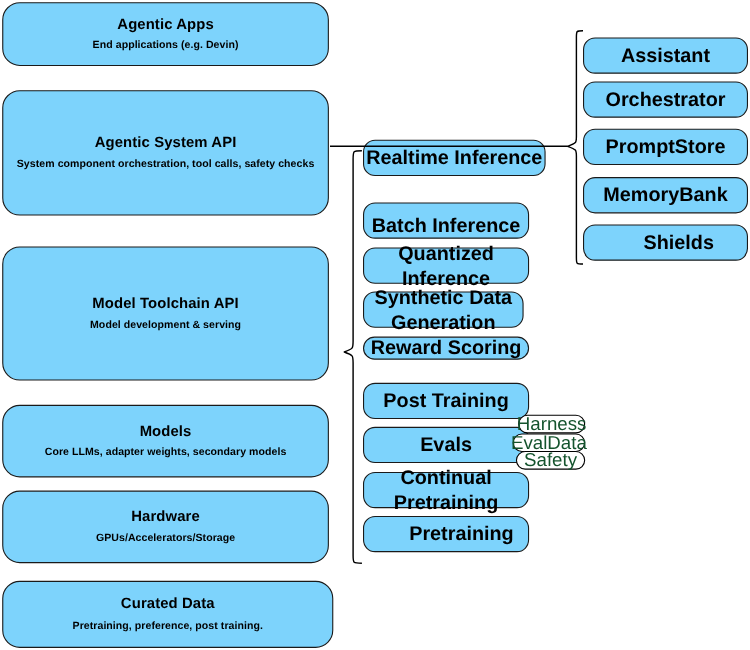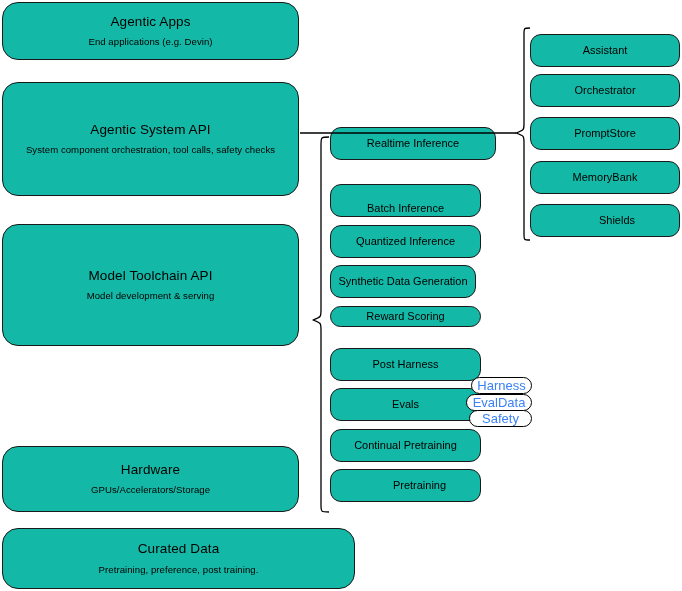--- a/index.html
+++ b/index.html
@@ -21,29 +21,30 @@
     left: 0;
     top: 0;
     width: 682px;
     height: 591px;
   }
 
   
   .box {
     position: absolute;
     box-sizing: border-box;
-    background: #14b8a6;
+    background: #7dd3fc;
     border: 1.3px solid #1a1a1a;
     border-radius: 14px;
     display: flex;
     flex-direction: column;
     align-items: center;
     justify-content: center;
     text-align: center;
     line-height: 1.25;
+    font-weight: bold;
   }
 
   
   .layer-box {
     border-radius: 16px;
   }
   .layer-title {
     font-size: 13.5px;
     color: #000;
     letter-spacing: 0.1px;
@@ -54,39 +55,39 @@
     margin-top: 6px;
     letter-spacing: 0.05px;
   }
 
   
   .item-box {
     border-radius: 11px;
     border-width: 1.3px;
   }
   .item-label {
-    font-size: 11px;
+    font-size: 18px;
     color: #000;
   }
 
   
   .pill {
     position: absolute;
     box-sizing: border-box;
     background: #ffffff;
     border: 1.4px solid #000000;
     border-radius: 999px;
     display: flex;
     align-items: center;
     justify-content: center;
     z-index: 40;
   }
   .pill-label {
-    font-size: 13px;
-    color: #3b82f6;
+    font-size: 17px;
+    color: #14532d;
     white-space: nowrap;
     text-align: right;
   }
 
   
   .lines {
     position: absolute;
     left: 0;
     top: 0;
     width: 682px;
@@ -136,48 +137,52 @@
   <div class="box layer-box" style="left:2px; top:82px; width:297px; height:114px;">
     <div class="layer-title">Agentic System API</div>
     <div class="layer-sub">System component orchestration, tool calls, safety checks</div>
   </div>
 
   <div class="box layer-box" style="left:2px; top:224px; width:297px; height:122px;">
     <div class="layer-title">Model Toolchain API</div>
     <div class="layer-sub">Model development &amp; serving</div>
   </div>
 
+  <div class="box layer-box" style="left:2px; top:368px; width:297px; height:66px;">
+    <div class="layer-title">Models</div>
+    <div class="layer-sub">Core LLMs, adapter weights, secondary models</div>
+  </div>
 
   <div class="box layer-box" style="left:2px; top:446px; width:297px; height:66px;">
     <div class="layer-title">Hardware</div>
     <div class="layer-sub">GPUs/Accelerators/Storage</div>
   </div>
 
-  <div class="box layer-box" style="left:2px; top:528px; width:353px; height:61px;">
+  <div class="box layer-box" style="left:2px; top:528px; width:301px; height:61px;">
     <div class="layer-title">Curated Data</div>
     <div class="layer-sub">Pretraining, preference, post training.</div>
   </div>
 
   <div class="box item-box" style="left:330px; top:127px; width:166px; height:33px;">
     <div class="item-label">Realtime Inference</div>
   </div>
   <div class="box item-box" style="left:330px; top:184px; width:151px; height:33px;justify-content:flex-end;">
     <div class="item-label">Batch Inference</div>
   </div>
   <div class="box item-box" style="left:330px; top:225px; width:151px; height:33px;">
     <div class="item-label">Quantized Inference</div>
   </div>
   <div class="box item-box" style="left:330px; top:265px; width:146px; height:33px;">
     <div class="item-label">Synthetic Data Generation</div>
   </div>
   <div class="box item-box" style="left:330px; top:306px; width:151px; height:21px;">
     <div class="item-label">Reward Scoring</div>
   </div>
   <div class="box item-box" style="left:330px; top:348px; width:151px; height:33px;">
-    <div class="item-label">Post Harness</div>
+    <div class="item-label">Post Training</div>
   </div>
   <div class="box item-box" style="left:330px; top:388px; width:151px; height:33px;">
     <div class="item-label">Evals</div>
   </div>
   <div class="box item-box" style="left:330px; top:429px; width:151px; height:33px;">
     <div class="item-label">Continual Pretraining</div>
   </div>
   <div class="box item-box" style="left:330px; top:469px; width:151px; height:33px;padding-left:28px;">
     <div class="item-label">Pretraining</div>
   </div>

